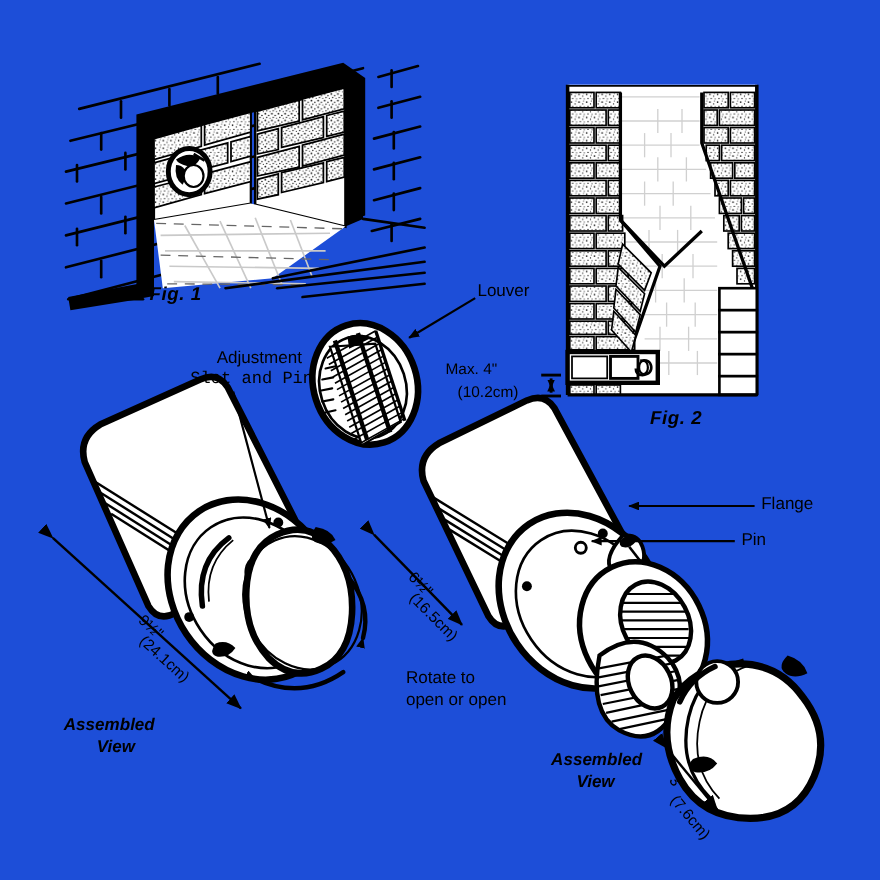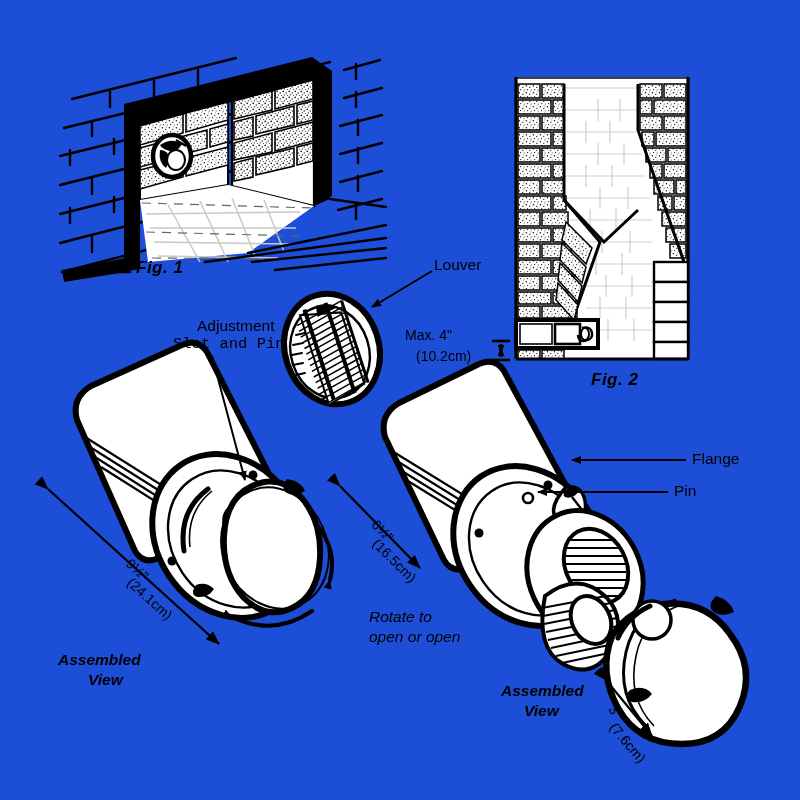--- a/index.html
+++ b/index.html
@@ -47,21 +47,20 @@
   .viewname {
     font-weight: bold;
     font-style: italic;
     font-size: 15.5px;
     text-align: center;
     margin-top: 44px;
   }
   .rot {
     font-size: 15.5px;
     line-height: 1.18;
-    font-style: italic;
   }
 </style>
 </head>
 <body>
 
 <div id="stage">
 
   <svg id="art" width="800" height="800" viewBox="0 0 800 800">
     <defs>
 

